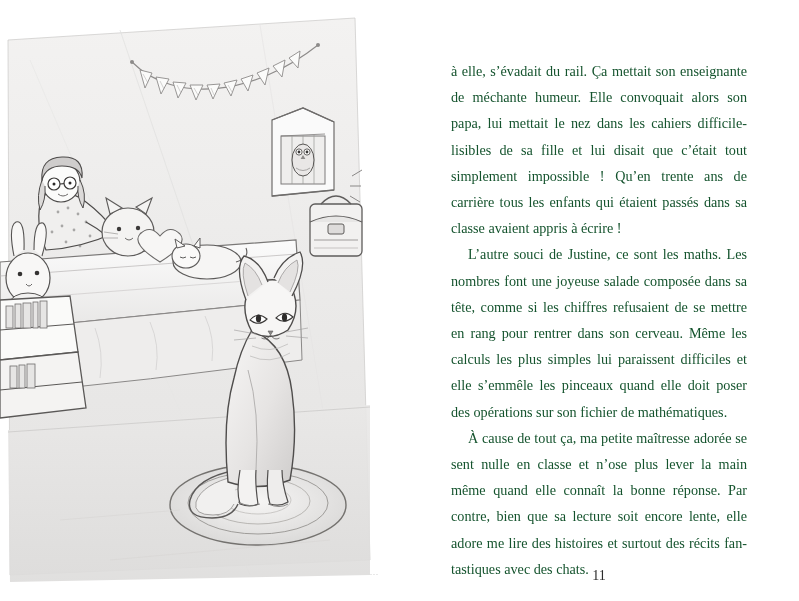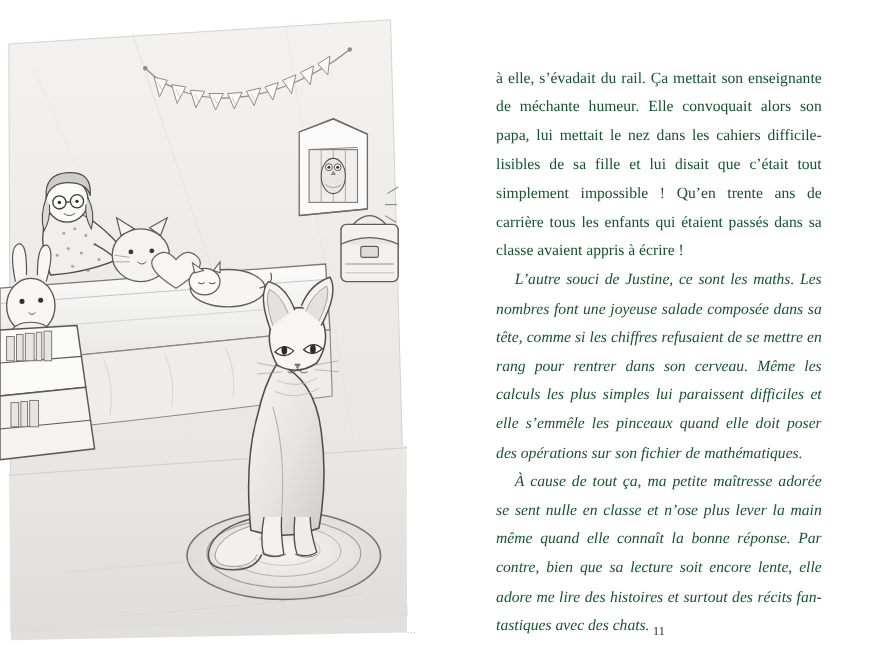--- a/index.html
+++ b/index.html
@@ -60,29 +60,28 @@
     margin: 0;
     font-size: 14.2px;
     line-height: 26.2px;
     color: #14532d;
     text-align: justify;
     text-justify: inter-word;
     hyphens: manual;
   }
   .text-col p.indent {
     text-indent: 17px;
-    font-style: italic;
   }
   .folio {
     position: absolute;
     top: 568px;
     left: 0;
     width: 400px;
     text-align: center;
-    font-size: 11px;
+    font-size: 14px;
     color: #2a2a2a;
   }
 </style>
 </head>
 <body>
 
 <div class="spread">
 
   <div class="page-left">
     <svg class="illustration" viewBox="0 0 399 601" aria-hidden="true">

